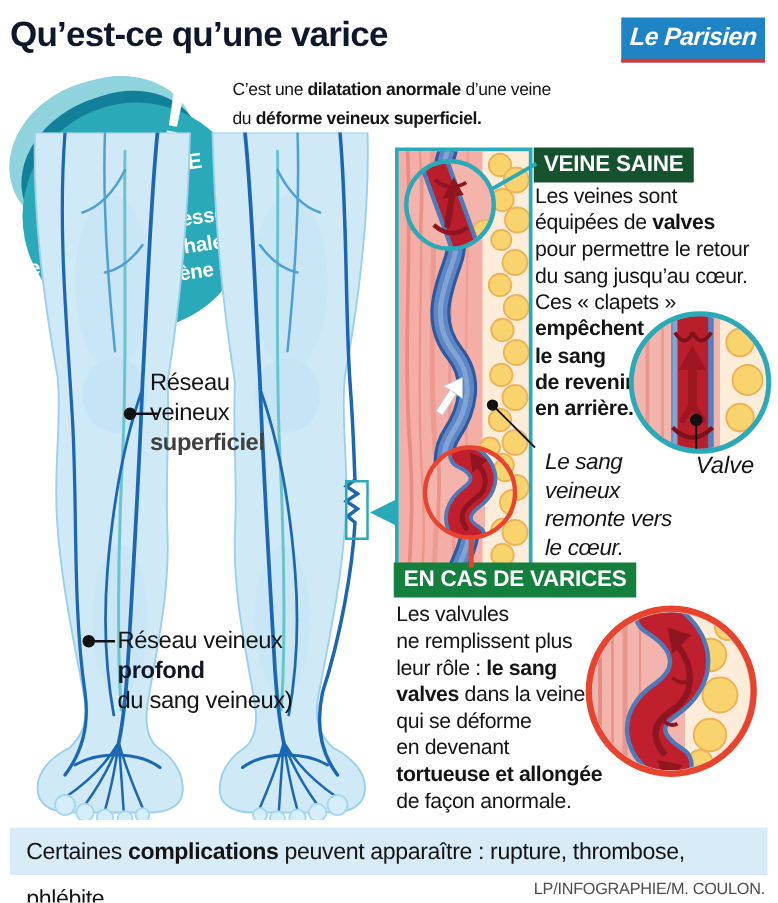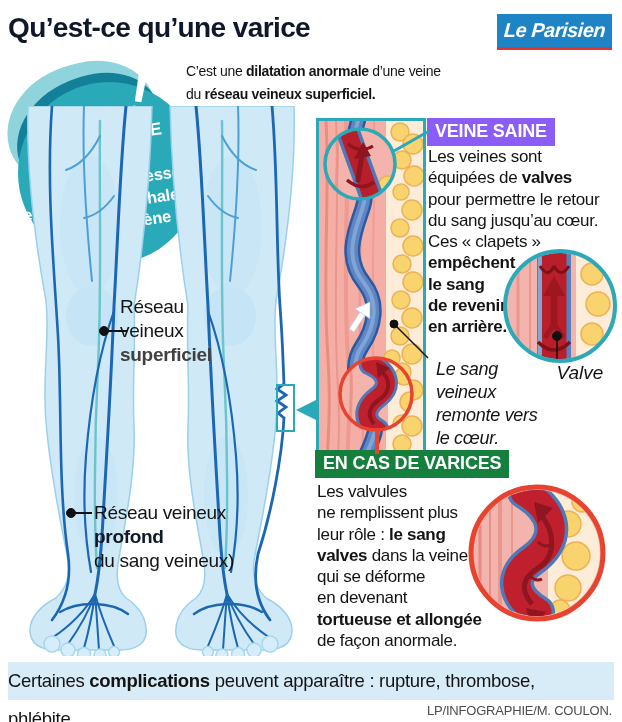--- a/index.html
+++ b/index.html
@@ -23,47 +23,47 @@
   .bubble .mark{position:absolute;left:124px;top:-4px;font-size:58px;font-weight:700;color:#fff;transform:rotate(10deg);}
   .bubble .btxt{position:absolute;left:14px;top:62px;width:178px;text-align:center;color:#fff;transform:rotate(-8deg);}
   .bubble .btitle{font-size:17.5px;font-weight:700;letter-spacing:-0.2px;}
   .bubble .bbody{margin-top:3px;font-size:16.5px;font-weight:700;line-height:21.5px;letter-spacing:-0.2px;}
   
   .lbl{font-size:19px;line-height:24px;letter-spacing:-0.3px;}
   .lbl .blue{color:#404040;font-weight:700;}
   .lbl .tealc{color:#0f172a;font-weight:700;}
   
   .sechead{color:#fff;font-weight:700;font-size:18px;letter-spacing:-0.2px;padding:3px 8px 4px 8px;}
-  .hv-header{left:427px;top:118px;background:#8b5cf6;}
+  .hv-header{left:427px;top:118px;background:#14532d;}
   .ec-header{left:315px;top:450px;background:#15803d;}
   
   .par{font-size:17px;line-height:21.3px;letter-spacing:-0.3px;}
   .par b,.intro b,.bar b{font-weight:700;}
   .hv-par{left:428px;top:146px;}
   .ec-par{left:317px;top:481px;}
   .caption{left:436px;top:358px;width:106px;font-style:italic;font-size:18px;line-height:23px;letter-spacing:-0.3px;}
   .valve-label{left:548px;top:362px;width:64px;text-align:center;font-style:italic;font-size:19px;}
   
   .bar{left:8px;top:662px;width:606px;height:38px;background:#d8ecf8;font-size:18.5px;line-height:38px;
-       box-sizing:border-box;letter-spacing:-0.3px;}
+       padding-left:13px;box-sizing:border-box;letter-spacing:-0.3px;}
   .credit{right:10px;top:703px;font-size:13px;color:#4d4d4d;letter-spacing:-0.2px;}
   svg{display:block;}
   .overlay{pointer-events:none;}
 </style>
 </head>
 <body>
 
 <div class="abs title">Qu’est-ce qu’une varice</div>
 <div class="abs logo">
   <span>Le Parisien</span>
 </div>
 
 <div class="abs intro">
   <div><span>C’est une </span><b>dilatation anormale</b><span> d’une veine</span></div>
-  <div><span>du </span><b>réseau veineux superficiel.</b></div>
+  <div><span>du </span><b>déforme veineux superficiel.</b></div>
 </div>
 
 <div class="abs bubble">
   <div class="curl"></div>
   <div class="curlsh"></div>
   <div class="circle"></div>
   <div class="mark">!</div>
   <div class="btxt">
     <div class="btitle">FACTEURS DE RISQUE</div>
     <div class="bbody">hérédité, grossesse, exposition à la chaleur, mauvaise hygiène de vie…</div>

